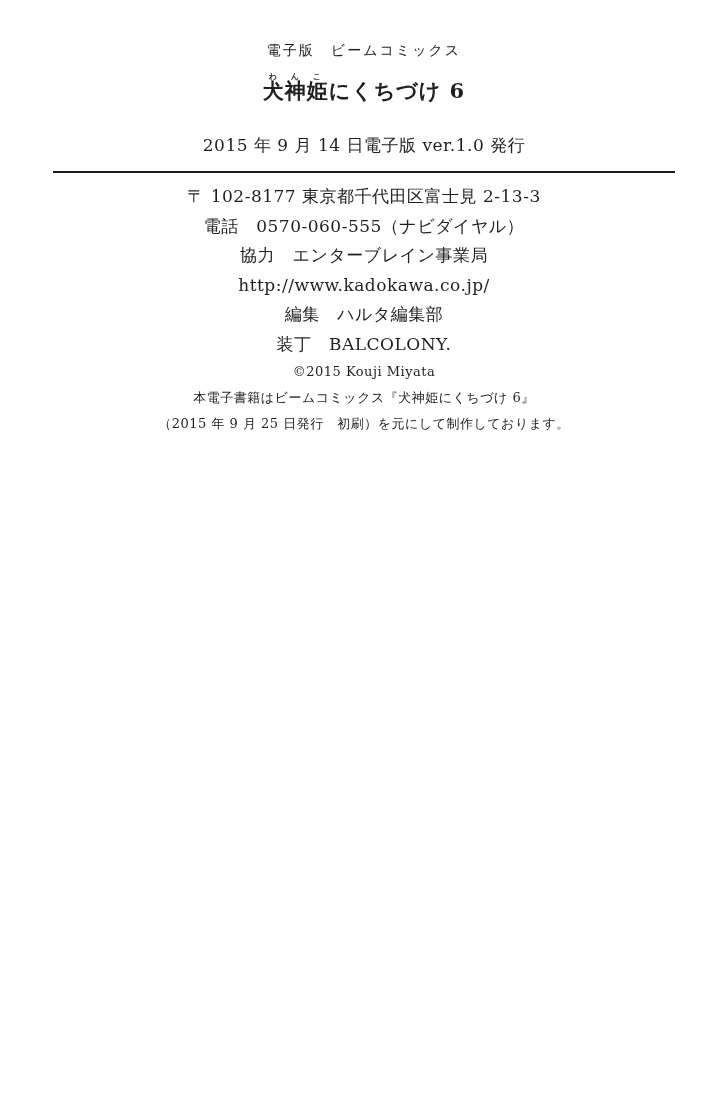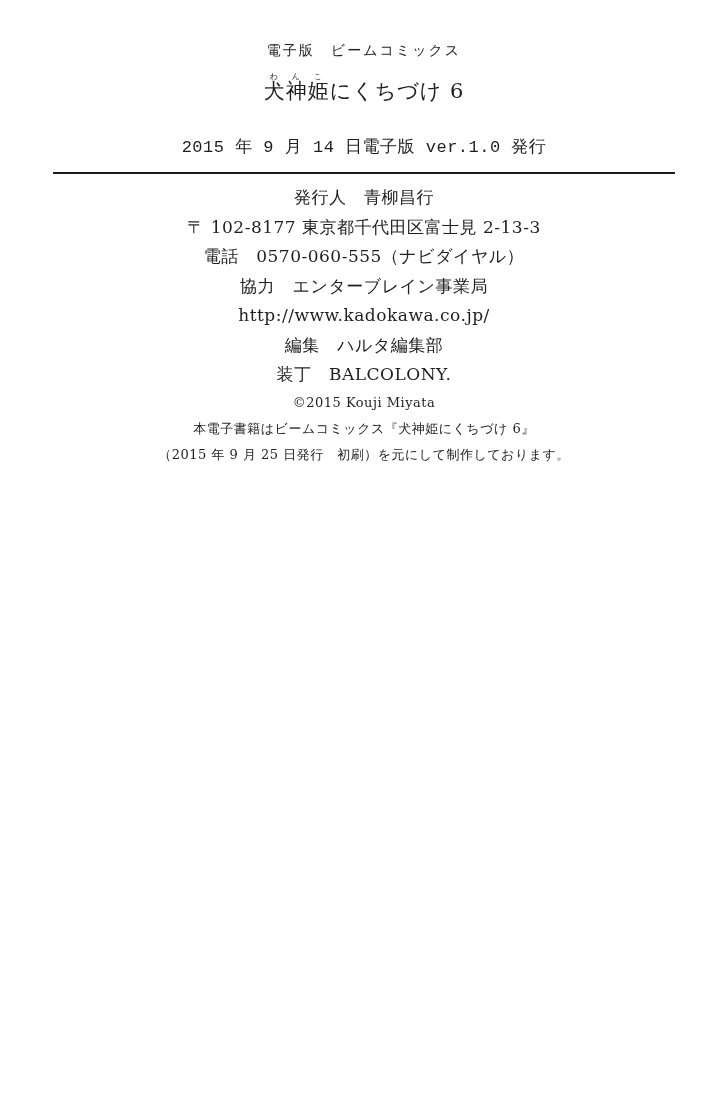--- a/index.html
+++ b/index.html
@@ -24,37 +24,37 @@
   .series {
     font-size: 14px;
     letter-spacing: 2px;
     line-height: 20px;
   }
   .title {
     margin-top: 12px;
     font-size: 21px;
     letter-spacing: 1px;
     line-height: 1.1;
+    font-weight: bold;
   }
   .author {
     margin-top: 16px;
     font-size: 18px;
     letter-spacing: 1px;
   }
   ruby { ruby-align: space-around; }
   rt {
     font-size: 8px;
     letter-spacing: 2px;
     color: #2a2a2a;
   }
   .pubdate {
     margin-top: 32px;
     font-size: 17px;
     letter-spacing: 0.5px;
-    font-family: Liberation Mono, monospace;
   }
   .rule {
     border: none;
     border-top: 2px solid #1a1a1a;
     width: 622px;
     margin: 14px auto 0 auto;
   }
   .colophon {
     margin-top: 9px;
     font-size: 17px;
@@ -95,21 +95,20 @@
       <ruby><span>犬神姫</span><rt>わんこ</rt></ruby><span>にくちづけ 6</span>
     </div>
 
 
     <div class="pubdate">2015 年 9 月 14 日電子版 ver.1.0 発行</div>
   </header>
 
   <hr class="rule">
 
   <section class="colophon center">
-    <div class="cline">発行人　青柳昌行</div>
     <div class="cline">〒 102-8177 東京都千代田区富士見 2-13-3</div>
     <div class="cline">電話　0570-060-555（ナビダイヤル）</div>
     <div class="cline">協力　エンターブレイン事業局</div>
     <div class="cline">http://www.kadokawa.co.jp/</div>
     <div class="cline">編集　ハルタ編集部</div>
     <div class="cline">装丁　BALCOLONY.</div>
   </section>
 
   <section class="copyright center">
     <div class="cpline">©2015 Kouji Miyata</div>

